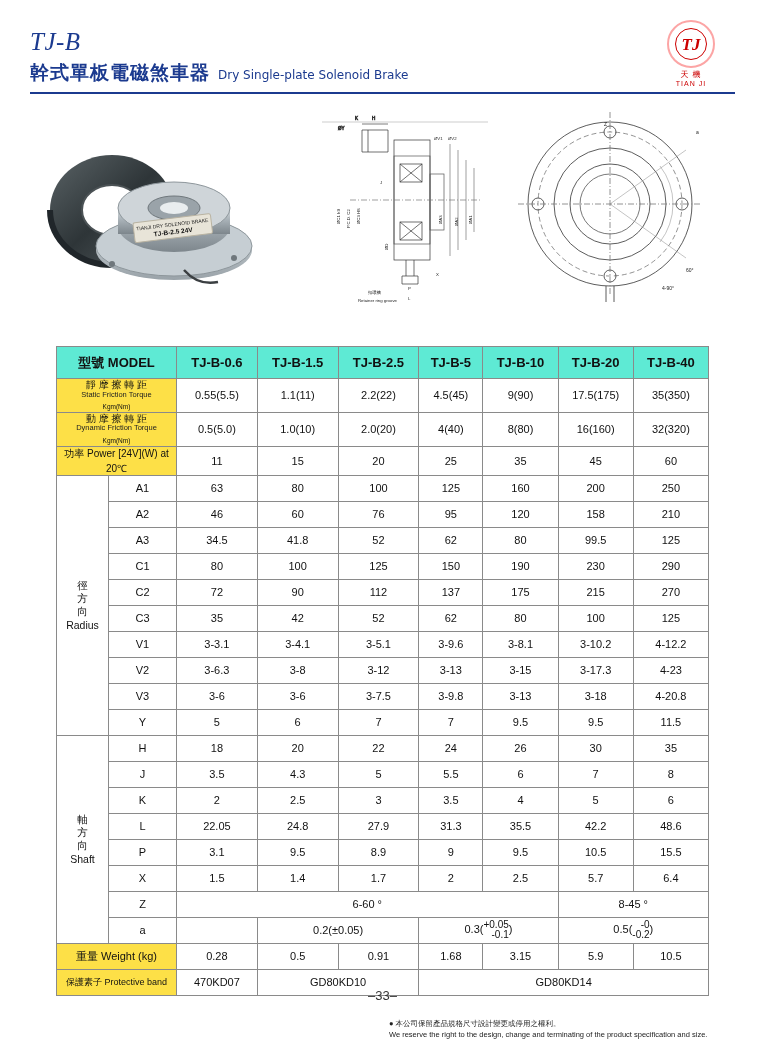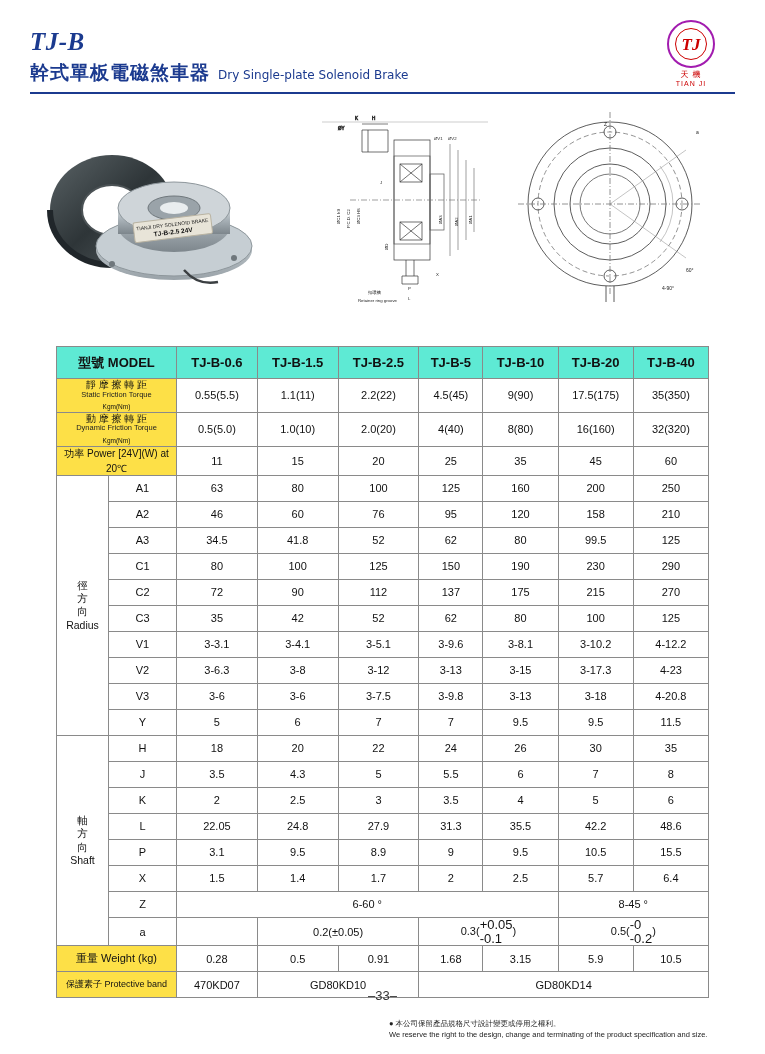--- a/index.html
+++ b/index.html
@@ -13,41 +13,41 @@
     overflow:hidden;
   }
 
   
   .header {
     position:absolute; left:0; top:0; width:765px; height:96px;
   }
   .title-block { position:absolute; left:30px; top:28px; }
   .title-main {
     font-family:"Liberation Serif", serif;
-    font-style:italic; font-weight:bold;
+    font-style:italic; font-weight:normal;
     font-size:25px; color:#1b3a8f; letter-spacing:0.5px;
   }
   .title-sub-row { margin-top:4px; display:flex; align-items:baseline; }
   .title-cn {
     font-size:19px; font-weight:bold; color:#1b3a8f; letter-spacing:1px;
   }
   .title-en {
     font-size:12px; color:#1b3a8f; margin-left:8px;
     font-family:"DejaVu Sans", sans-serif;
   }
   .header-rule {
     position:absolute; left:30px; top:92px; width:705px; height:2px;
     background:#1b3a8f;
   }
 
   
   .logo { position:absolute; right:30px; top:20px; width:88px; height:62px; text-align:center; }
   .logo-mark {
     width:48px; height:48px; margin:0 auto;
-    border:2px solid #a21caf; border-radius:50%;
+    border:2px solid #fca5a5; border-radius:50%;
     position:relative; background:#fff;text-align:center;
   }
   .logo-mark:before {
     content:""; position:absolute; left:6px; top:6px; right:6px; bottom:6px;
     border:1px solid #c00; border-radius:50%;
   }
   .logo-tj {
     position:absolute; left:0; right:0; top:13px;
     font-family:"Liberation Serif", serif; font-weight:bold;
     font-style:italic; font-size:17px; color:#c00;
@@ -84,21 +84,21 @@
   .hdr-model { background:#5eead4; font-size:13px; font-weight:bold; }
   .lbl-cn { font-size:10px; line-height:1.15; display:block; }
   .lbl-en { font-size:7.5px; line-height:1.1; display:block; color:#222; }
   .lbl-unit { font-size:6.5px; }
   .twoline { line-height:1.2; }
   .group-cell {
     width:52px; background:#fff; font-size:10.5px; line-height:1.25;
   }
   .sub-cell { width:68px; font-size:11px; }
   .power-row td.col-label { text-align:center; font-size:10px; }
-  .tol-stack { display:inline-block; font-size:13px; line-height:1.05; text-align:left; vertical-align:middle; }
+  .tol-stack { display:inline-block; font-size:10px; line-height:1.05; text-align:right; vertical-align:middle; }
 
   
   .page-num {
     position:absolute; left:0; top:988px; width:765px; text-align:center;
     font-size:13px; color:#333;
   }
   .disclaimer {
     position:absolute; right:26px; top:1018px; width:350px; text-align:left;
     font-size:7.5px; color:#222; line-height:1.5;
   }

